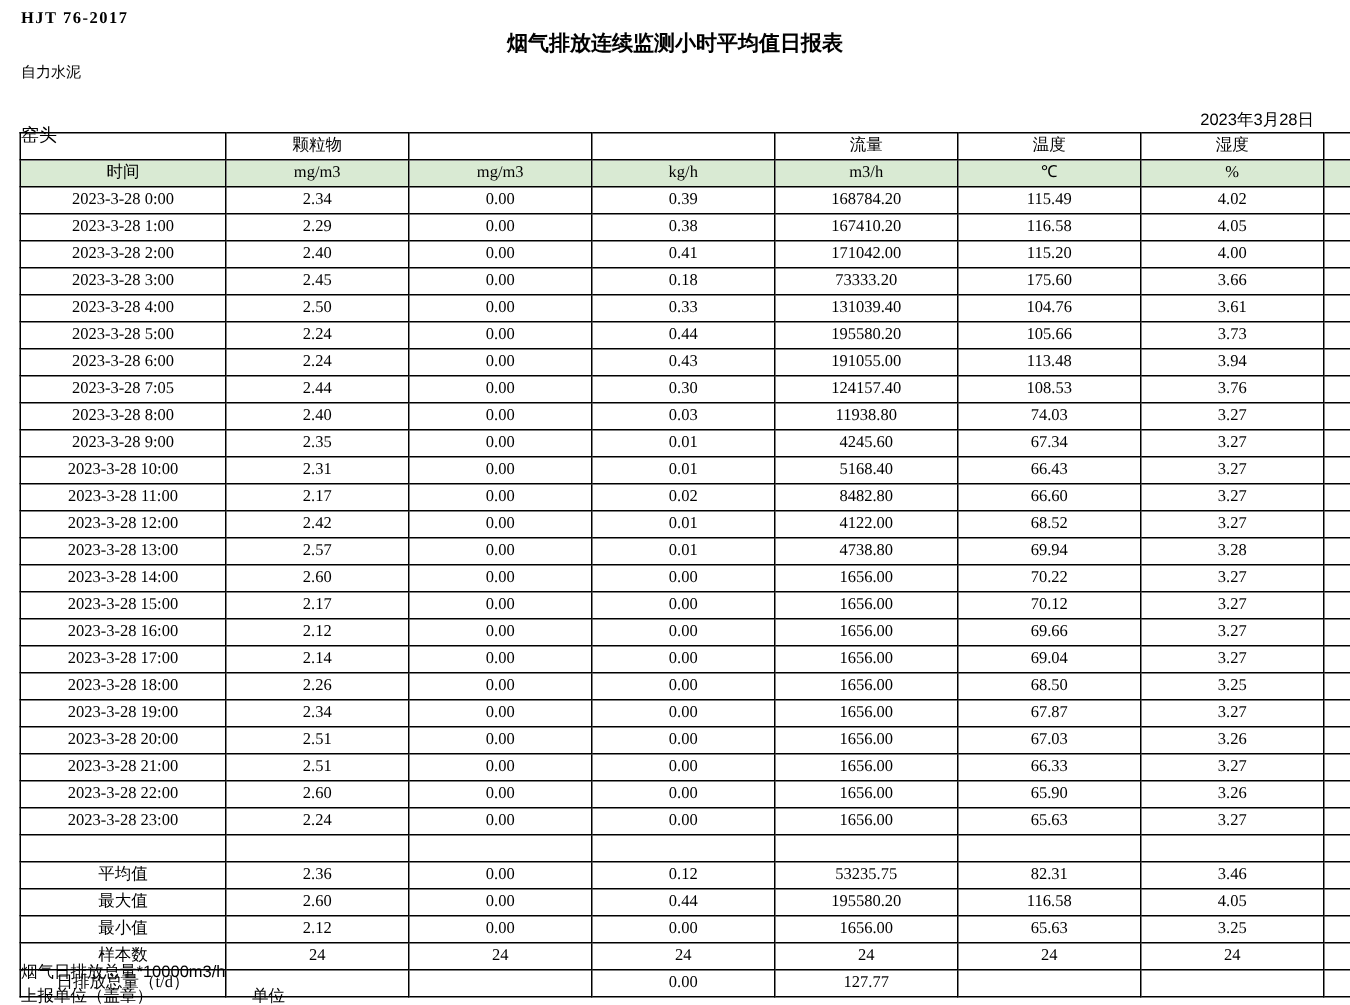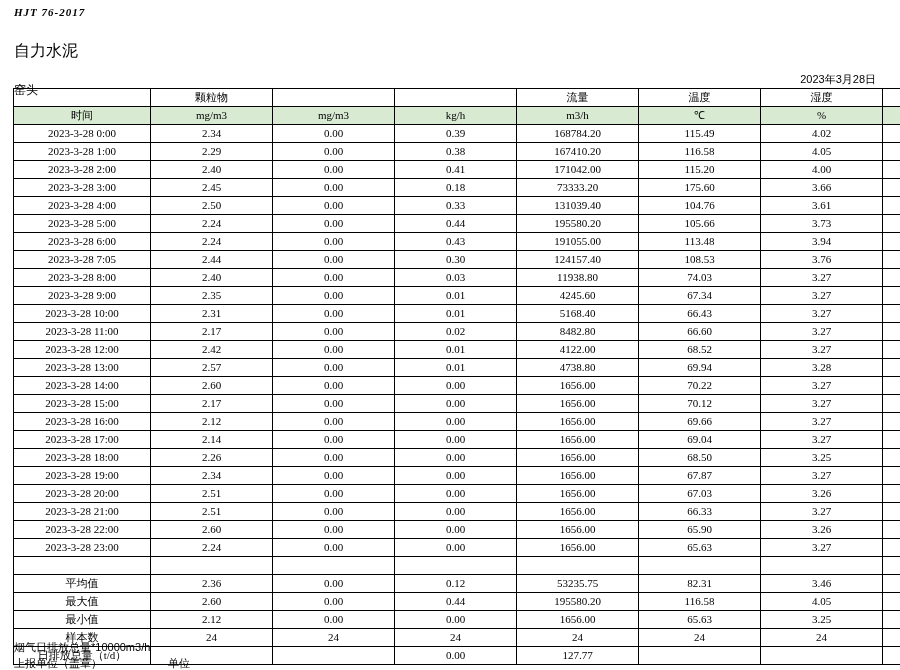--- a/index.html
+++ b/index.html
@@ -21,37 +21,36 @@
     height: 670px;
   }
   .std-code {
     position: absolute;
     left: 14px;
     top: 6px;
     font-size: 11px;
     font-family: "Liberation Serif", serif;
     font-weight: bold;
     letter-spacing: 1px;
-    font-style: italic;
   }
   .doc-title {
     position: absolute;
     left: 0;
     top: 20px;
     width: 900px;
     text-align: center;
     font-size: 14px;
     font-weight: bold;
     font-family: "Liberation Serif", serif;
   }
   .org-name {
     position: absolute;
     left: 14px;
     top: 41px;
-    font-size: 16px;
+    font-size: 10px;
   }
   .site-name {
     position: absolute;
     left: 14px;
     top: 58px;
     font-size: 12px;
     margin-top: 24px;
   }
   .report-date {
     position: absolute;
@@ -108,20 +107,21 @@
     top: 656px;
     font-size: 11px;
   }
 </style>
 </head>
 <body>
 
 <div class="page">
 
   <div class="std-code">HJT  76-2017</div>
+  <div class="doc-title">烟气排放连续监测小时平均值日报表</div>
   <div class="org-name">自力水泥</div>
   <div class="site-name">窑头</div>
   <div class="report-date">2023年3月28日</div>
 
   <table class="report">
     <colgroup>
       <col class="col-time">
         <col class="col-d">
         <col class="col-d">
         <col class="col-d">

